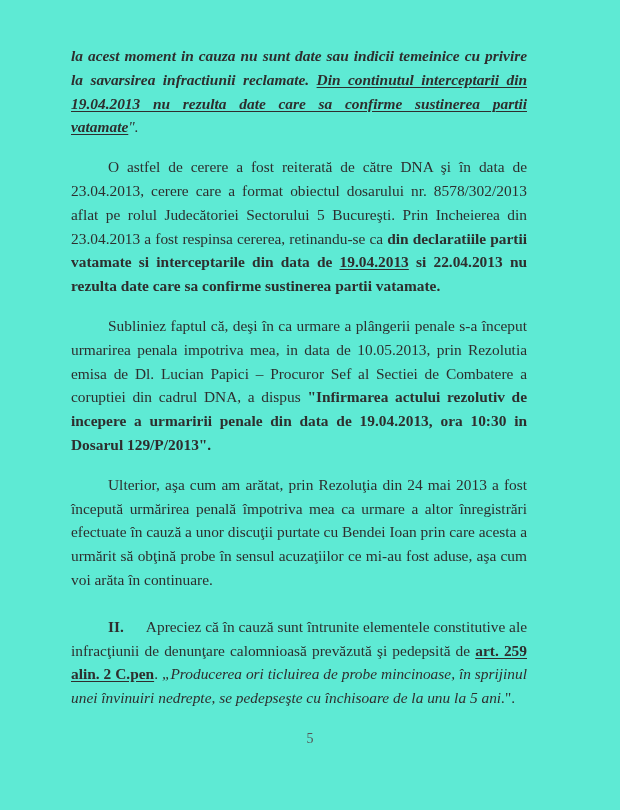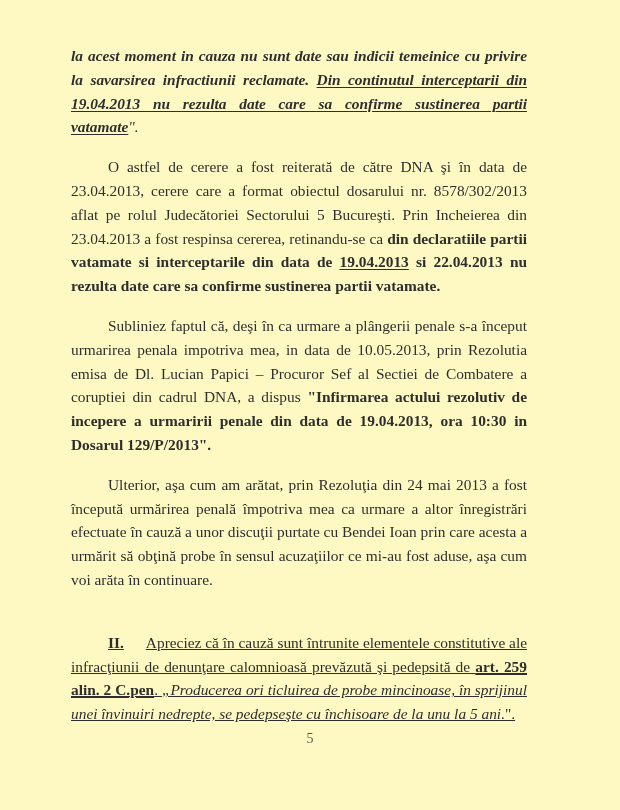--- a/index.html
+++ b/index.html
@@ -2,29 +2,29 @@
 <html><head>
 <meta charset="utf-8">
 <style>
   html, body { margin: 0; padding: 0; }
   body {
     width: 620px; height: 810px; background: #ffffff; overflow: hidden;
     position: relative;
     font-family: "Liberation Serif", "DejaVu Serif", serif;
     color: #2e2e2e;
   }
-  .page { position: absolute; left: 0; top: 0; width: 620px; height: 810px; background: #fef9c3; }
+  .page { position: absolute; left: 0; top: 0; width: 620px; height: 810px; background: #5eead4; }
   .col {
     position: absolute; left: 71px; top: 44px; width: 456px;
     font-size: 15.4px; line-height: 23.8px;
   }
   p { margin: 0; text-align: justify; text-align-last: left; }
   .ind { text-indent: 37px; }
   .gap { margin-top: 16px; }
-  .gap2 { margin-top: 39px; text-decoration: underline; }
+  .gap2 { margin-top: 23px; }
   .b { font-weight: bold; }
   .i { font-style: italic; }
   .bi { font-weight: bold; font-style: italic; }
   .u { text-decoration: underline; text-underline-offset: 2px; }
   .sp { display: inline-block; width: 22px; }
   .pagenum {
     position: absolute; left: 0; width: 620px; top: 731px; text-align: center;
     font-size: 14px; color: #555;
   }
 </style>

